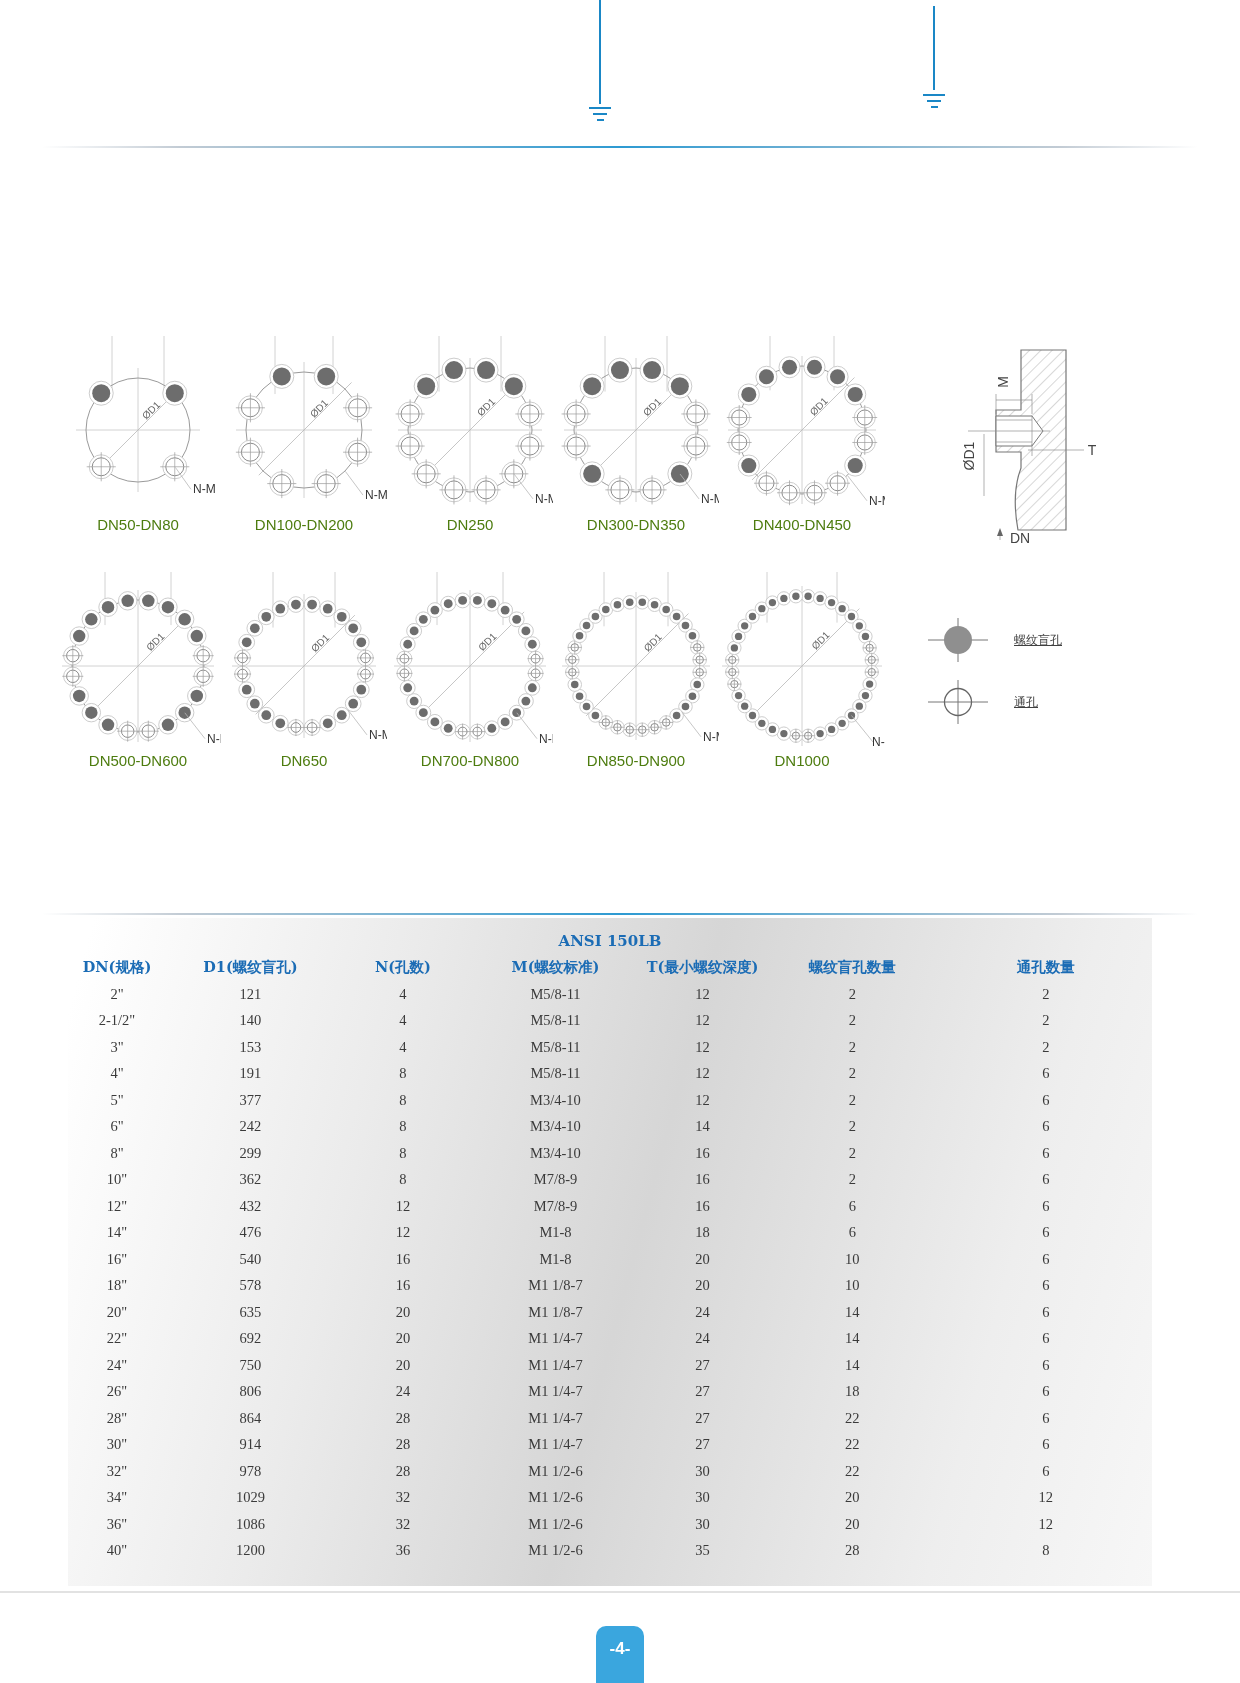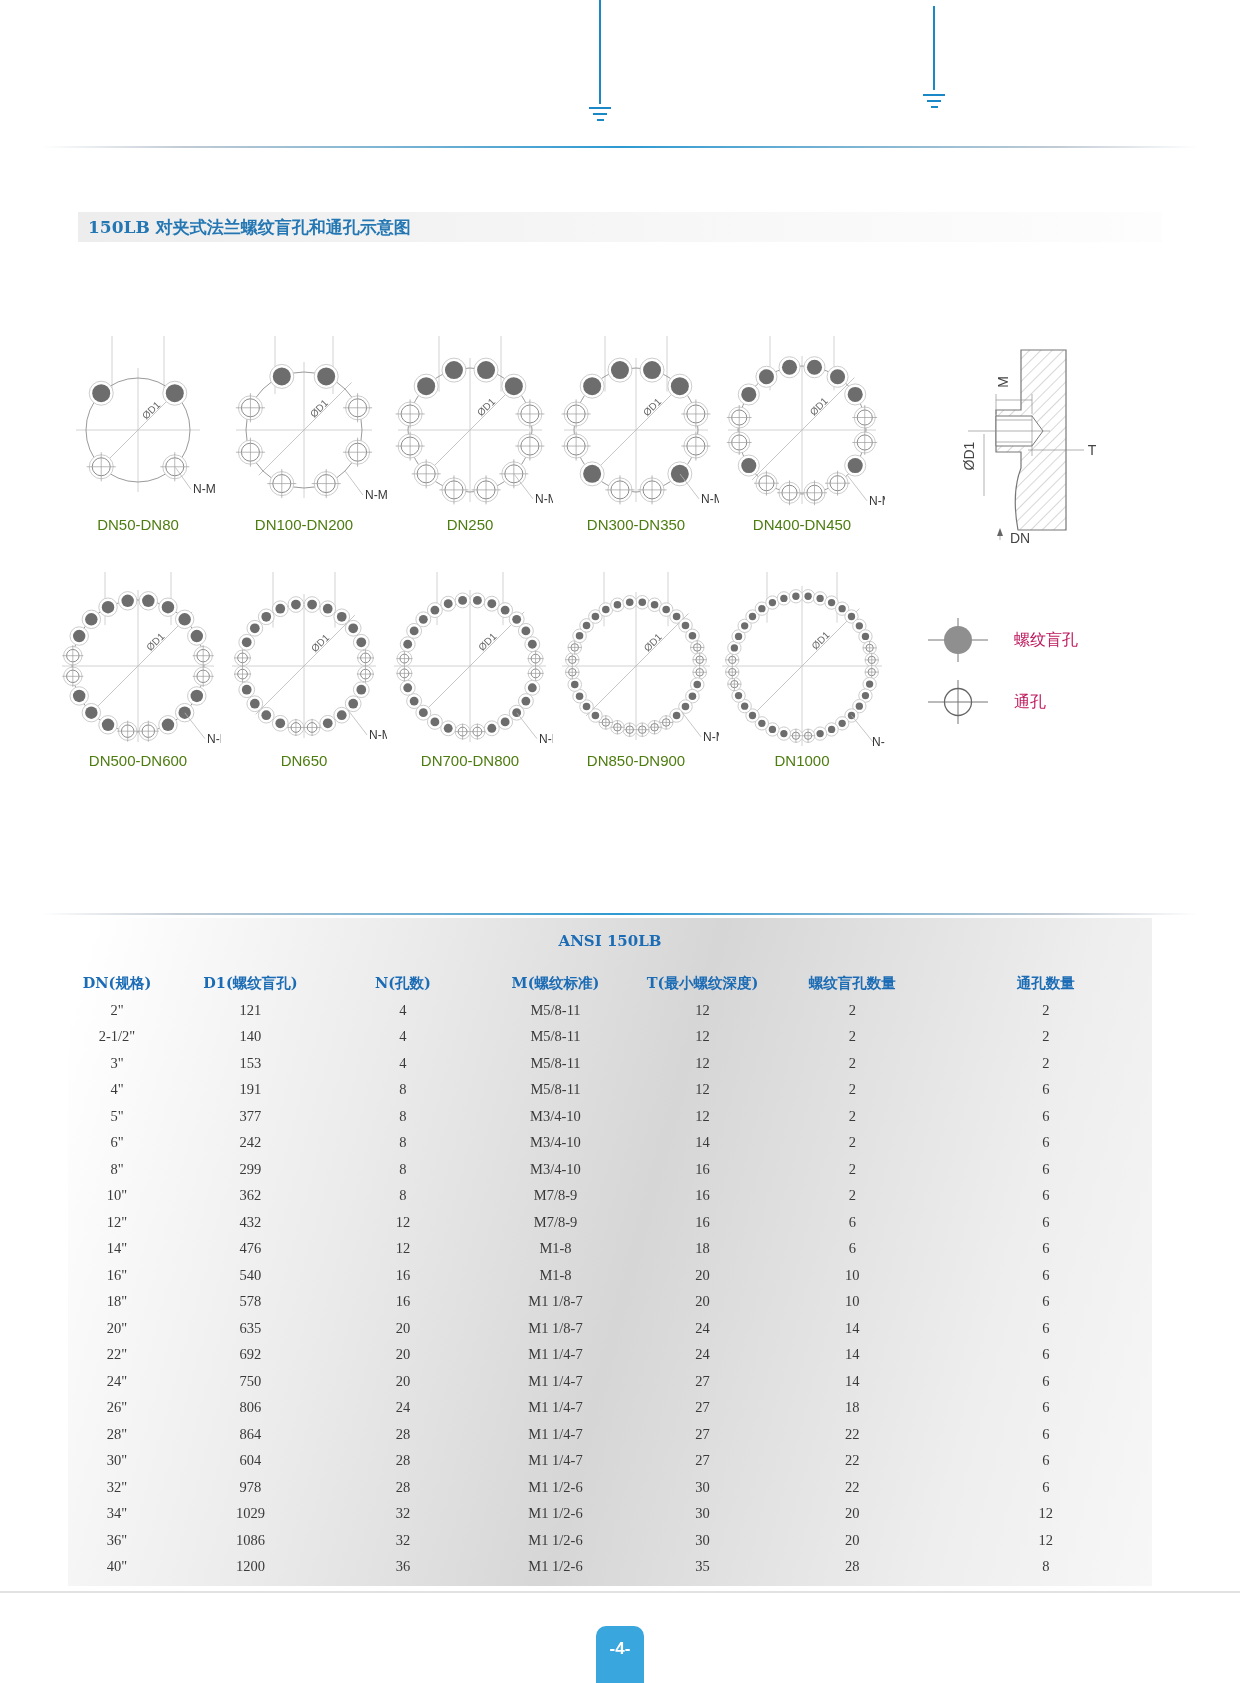--- a/index.html
+++ b/index.html
@@ -50,28 +50,28 @@
   .nm{font-size:12px;fill:#333;font-family:"Liberation Sans",sans-serif;}
 
   
   .section-view{position:absolute;left:928px;top:338px;}
   .sec-lab{font-size:14px;fill:#444;font-family:"Liberation Sans",sans-serif;text-anchor:middle;}
   .sec-thin{stroke:#8f8f8f;stroke-width:0.7;fill:none;}
 
   
   .legend{position:absolute;left:926px;top:616px;display:flex;flex-direction:column;gap:14px;}
   .litem{display:flex;align-items:center;gap:24px;}
-  .litem span{font-family:"DejaVu Serif",serif;font-size:16px;color:#be185d;}
+  .litem span{font-family:"DejaVu Serif",serif;font-size:12px;color:#404040;text-decoration:underline;}
 
   
   .table-wrap{position:absolute;left:68px;top:918px;width:1084px;height:668px;
      background:linear-gradient(105deg,#ffffff 2%,#ebebeb 28%,#d6d6d6 52%,#eeeeee 82%,#f7f7f7 100%);}
   .ttitle{padding-top:14px;text-align:center;font-family:"DejaVu Serif",serif;
      font-weight:bold;font-size:15px;color:#1b6cb5;}
-  table{width:100%;border-collapse:collapse;margin-top:20px;table-layout:fixed;}
+  table{width:100%;border-collapse:collapse;margin-top:4px;table-layout:fixed;}
   th{font-family:"DejaVu Serif",serif;font-size:14.5px;font-weight:bold;color:#1b6cb5;
      padding:4px 0;text-align:center;}
   td{font-family:"Liberation Serif",serif;font-size:14.5px;color:#3a3a3a;
      height:26.5px;padding:0;text-align:center;}
 
   
   .footer-line{position:absolute;left:0;top:1591px;width:1240px;height:2px;background:#e2e2e2;}
   .page-tab{position:absolute;left:596px;top:1626px;width:48px;height:57px;background:#3aa6de;
      border-radius:10px 10px 0 0;color:#fff;text-align:center;font-weight:bold;font-size:17px;
      padding-top:0;box-sizing:border-box;}
@@ -89,23 +89,20 @@
       <i class="g3"></i>
   </div>
   <div class="gbar gbar-right">
     <div class="vline"></div>
       <i class="g1"></i>
       <i class="g2"></i>
       <i class="g3"></i>
   </div>
   <div class="divider div-1"></div>
 
-  <div class="title-band">
-    <h2>150LB 对夹式法兰螺纹盲孔和通孔示意图</h2>
-  </div>
 
   <div class="frow frow-1" id="frow1">
       <div class="cell">
         <svg class="fsvg" viewBox="-83 -94 166 178">
           <line class="cl" x1="-26" y1="-94" x2="-26" y2="-32.24"></line>
           <line class="cl" x1="26" y1="-94" x2="26" y2="-32.24"></line>
           <line class="cl" x1="-62" y1="0" x2="62" y2="0"></line>
           <line class="cl" x1="0" y1="-62" x2="0" y2="62"></line>
           <line class="dl" x1="-40.56" y1="40.56" x2="42.64" y2="-42.64"></line>
           <circle class="fbody" cx="0" cy="0" r="52"></circle>
@@ -986,21 +983,21 @@
             <td>28"</td>
             <td>864</td>
             <td>28</td>
             <td>M1 1/4-7</td>
             <td>27</td>
             <td>22</td>
             <td>6</td>
           </tr>
           <tr>
             <td>30"</td>
-            <td>604</td>
+            <td>914</td>
             <td>28</td>
             <td>M1 1/4-7</td>
             <td>27</td>
             <td>22</td>
             <td>6</td>
           </tr>
           <tr>
             <td>32"</td>
             <td>978</td>
             <td>28</td>

